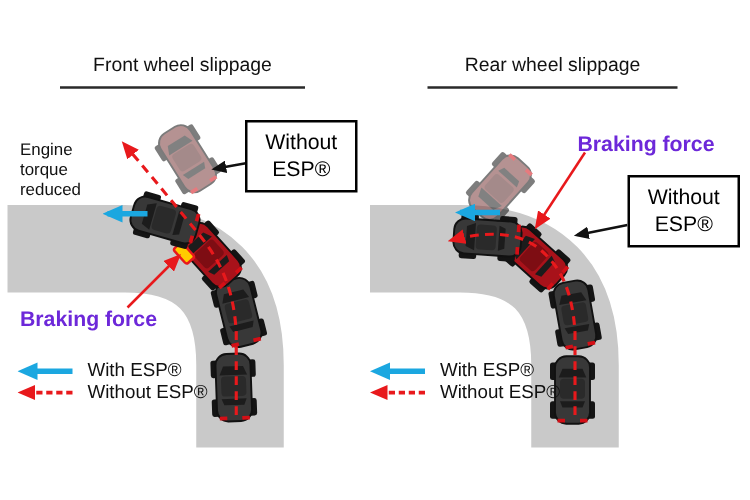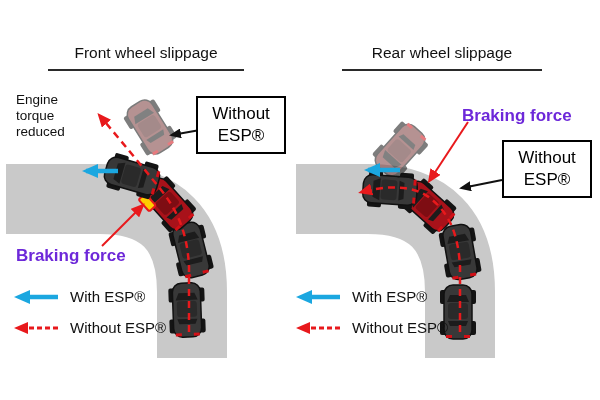--- a/index.html
+++ b/index.html
@@ -8,35 +8,35 @@
     font-family:"Liberation Sans", sans-serif; overflow:hidden;
   }
   svg.scene { position:absolute; left:0; top:0; }
   .title {
     position:absolute; top:44px; text-align:center; font-size:15.5px; color:#111;
     border-bottom:2px solid #2a2a2a; padding-bottom:7px;
   }
   .title.left-panel { left:48px; width:196px; }
   .title.right-panel { left:342px; width:200px; }
   .note {
-    position:absolute; font-size:13.5px; color:#111; line-height:1.18;
+    position:absolute; font-size:13.5px; color:#111; line-height:1.18;margin-top:20px;
   }
   .engine-note { left:16px; top:92px; width:64px; }
   .esp-box {
     position:absolute; border:2px solid #000; background:#fff; color:#000;
     text-align:center; font-size:17px; line-height:1.3; padding:5px 4px; width:78px;
   }
   .esp-box.left-panel { left:196px; top:96px; }
   .esp-box.right-panel { left:502px; top:140px; }
   .braking {
     position:absolute; color:#6d28d9; font-weight:bold; font-size:17px; white-space:nowrap;
   }
   .braking.left-panel { left:16px; top:246px; }
   .braking.right-panel { left:462px; top:106px; }
-  .legend { position:absolute; display:flex; flex-direction:column; gap:14px; }
+  .legend { position:absolute; display:flex; flex-direction:column; }
   .legend.left-panel { left:14px; top:288px; }
   .legend.right-panel { left:296px; top:288px; }
   .legend-row { display:flex; align-items:center; gap:10px; font-size:15px; color:#111; }
 </style>
 </head>
 <body>
 
 <div class="stage">
 
   <svg class="scene" width="600" height="400" viewBox="0 0 600 400">

